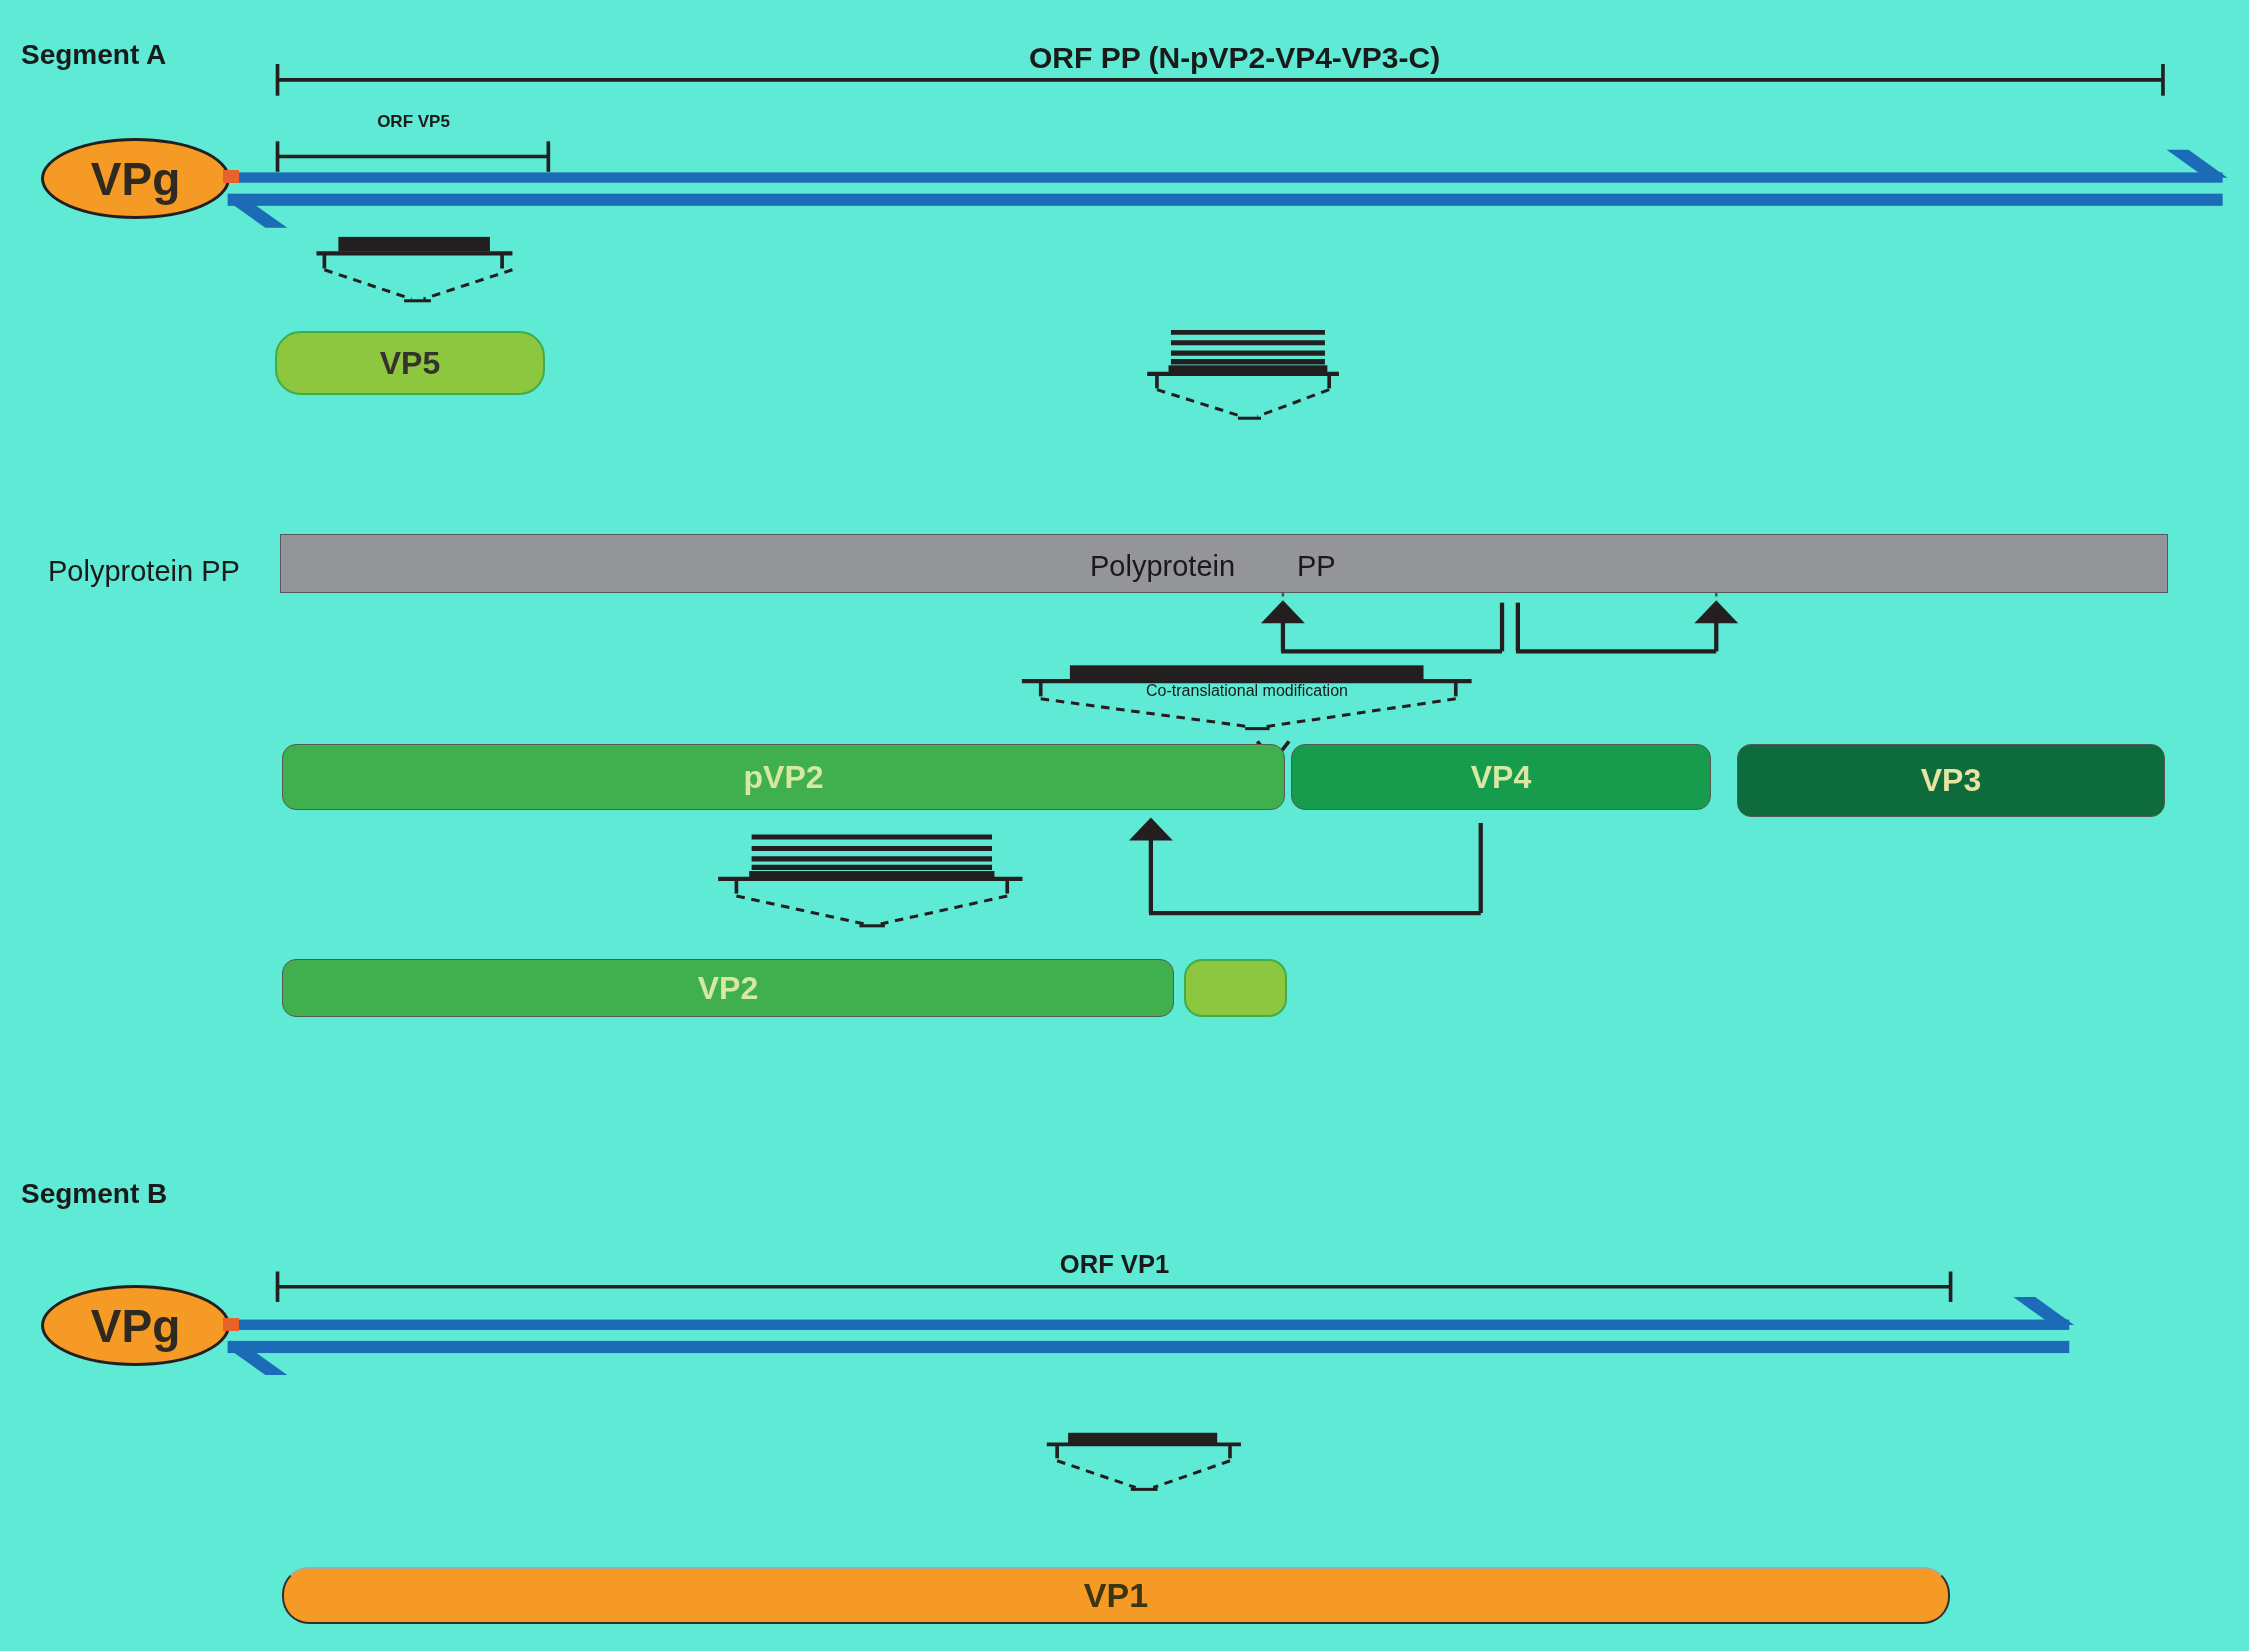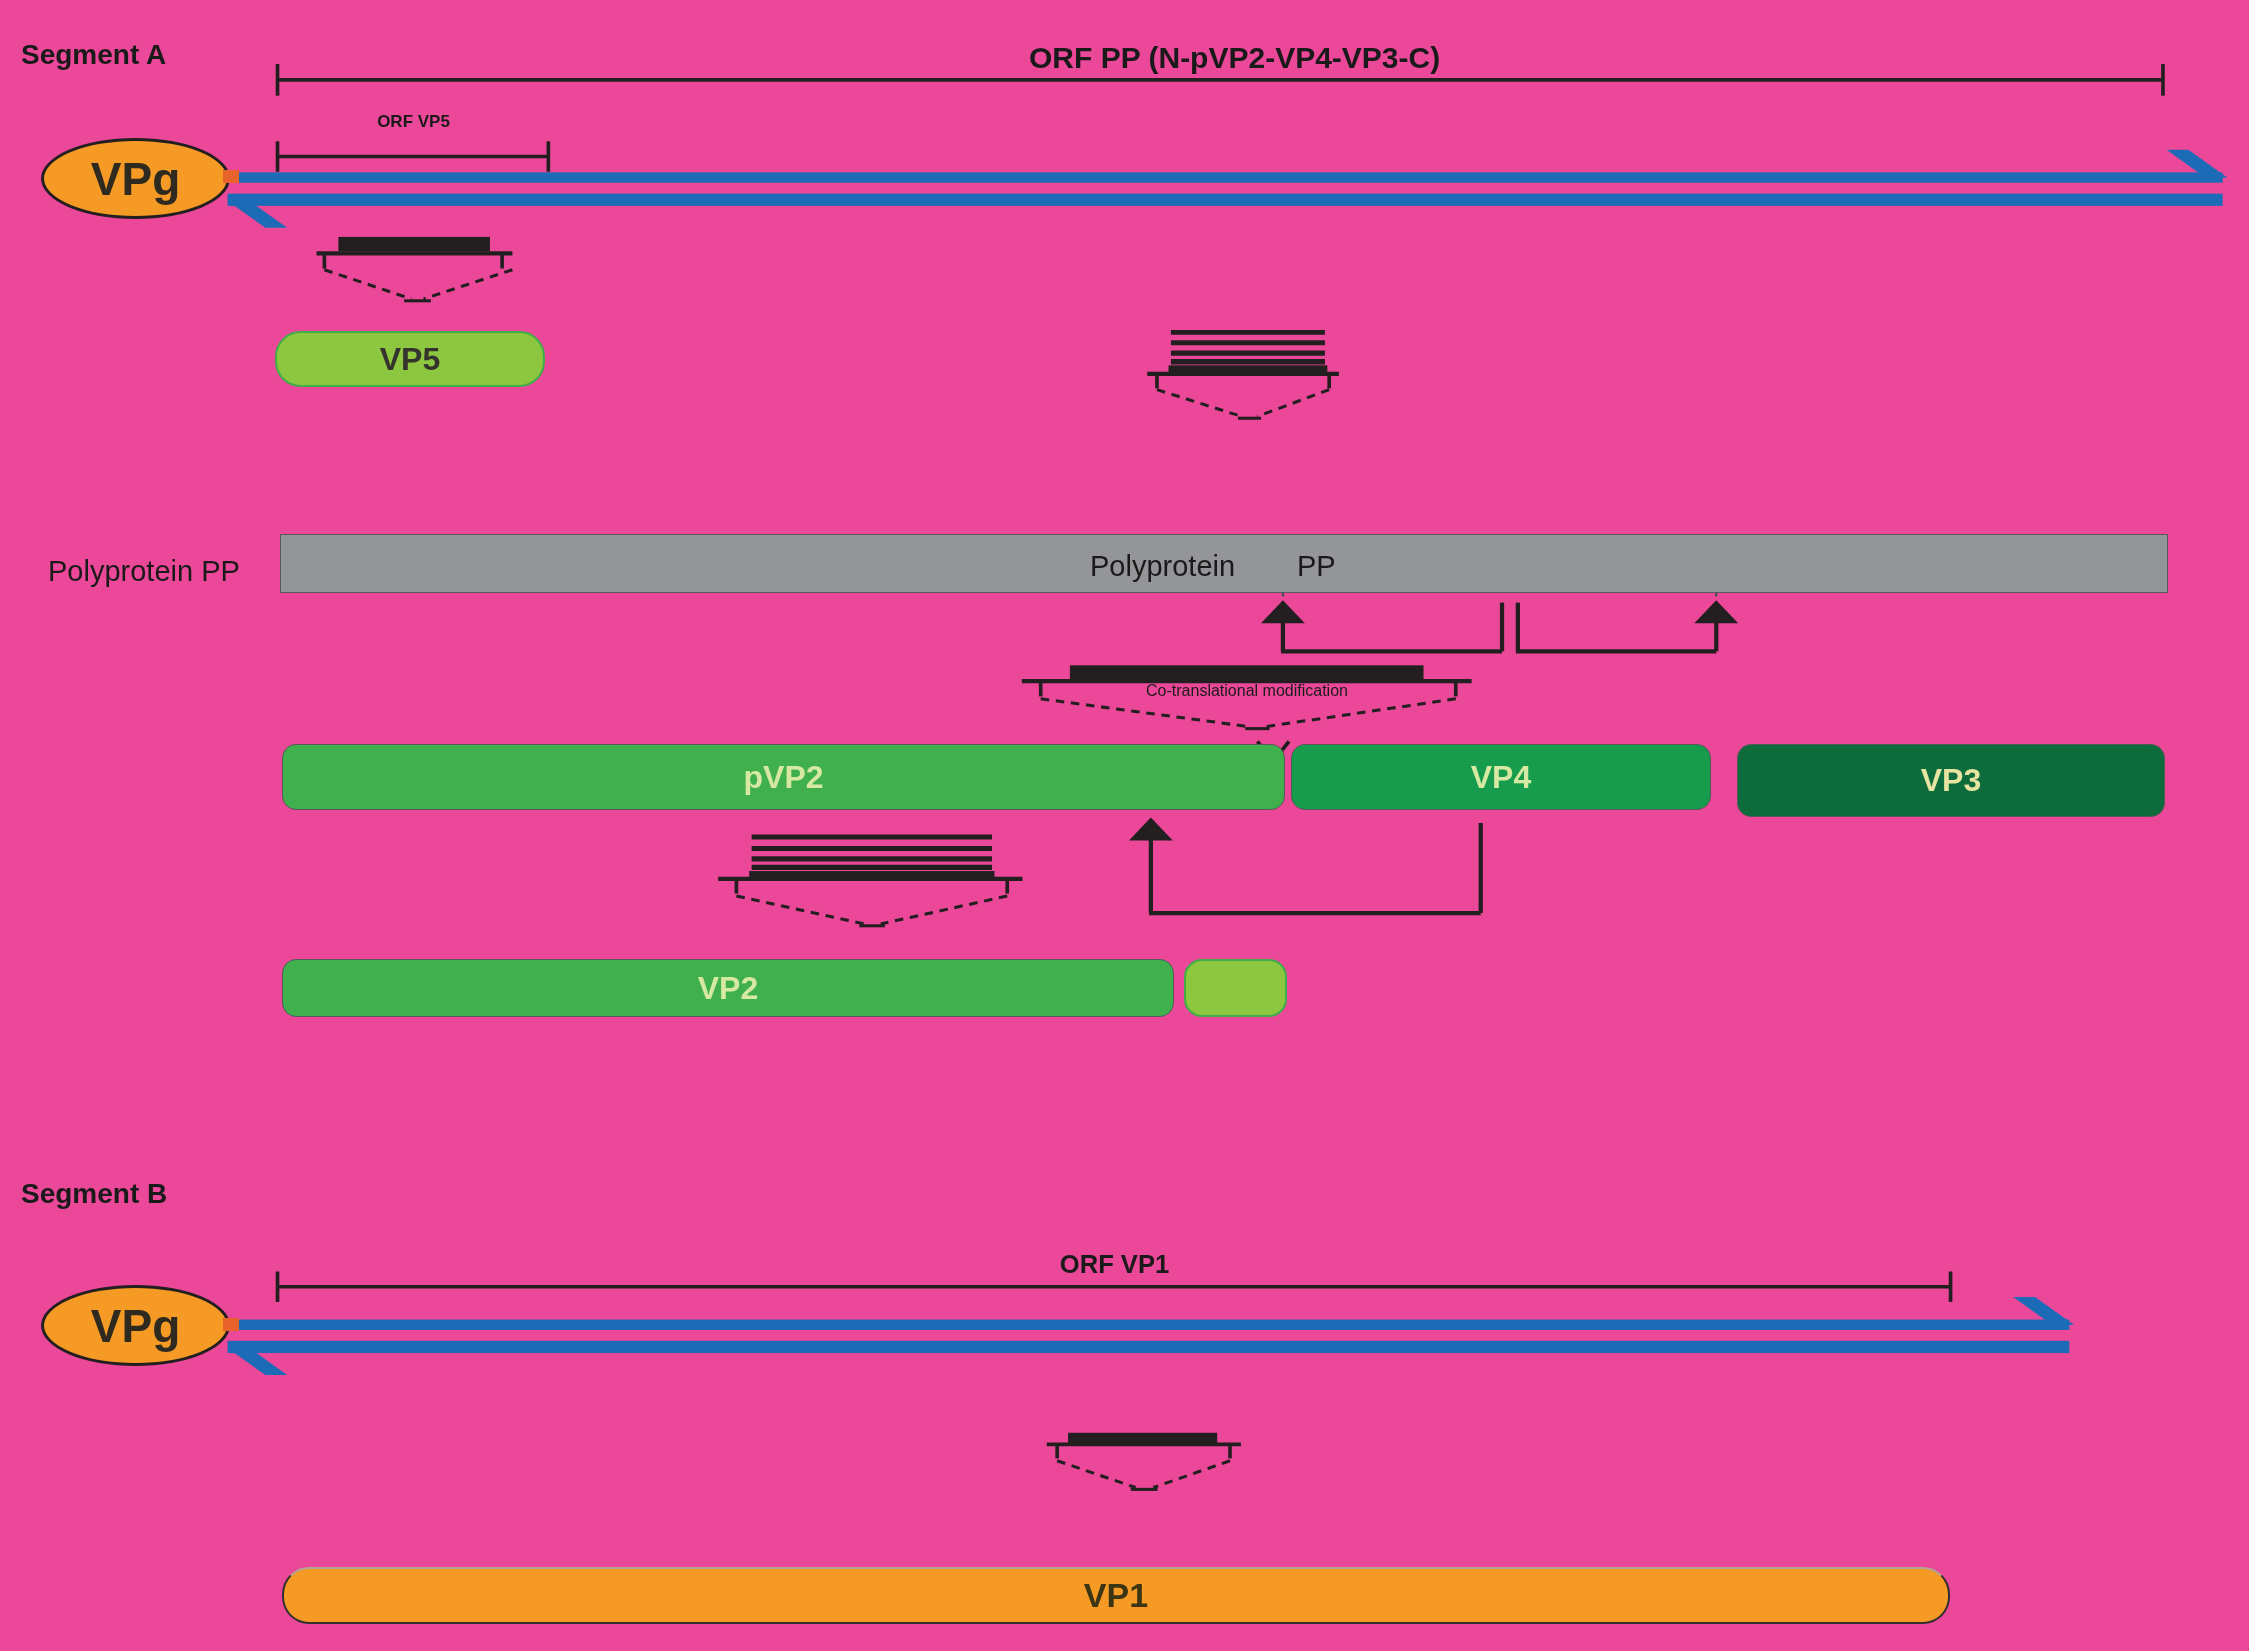--- a/index.html
+++ b/index.html
@@ -1,17 +1,17 @@
 <!DOCTYPE html>
 <html style="font-size:9.7px"><head>
 <meta charset="utf-8">
 <style>
   html,body{margin:0;padding:0;background:#ffffff;}
   .canvas{
-    position:relative;width:2250px;height:1652px;background:#ec4899;overflow:hidden;
+    position:relative;width:2250px;height:1652px;background:#5eead4;overflow:hidden;
     font-family:"Liberation Sans", sans-serif;color:#231f20;
   }
   .abs{position:absolute;}
   .lbl{white-space:nowrap;color:#1a1a1a;}
   .seg-label{font-size:28px;font-weight:bold;}
   .orf-title{font-size:30px;font-weight:600;}
   .orf-sub{font-size:17px;font-weight:600;text-align:center;}
   .orf-sub-b{font-size:25.6px;font-weight:600;text-align:center;}
   .pp-left-label{font-size:29px;}
   .cotrans{font-size:16px;text-align:center;}
@@ -168,21 +168,21 @@
 
   <div class="abs lbl orf-title" style="left:1029px;top:41px">ORF PP (N-pVP2-VP4-VP3-C)</div>
 
   <div class="abs lbl orf-sub" style="left:278px;top:112px;width:271px">ORF VP5</div>
 
   <div class="abs vpg" style="left:41px;top:138px">
     <span>VPg</span>
   </div>
   <div class="abs" style="left:223px;top:170px;width:16px;height:13.4px;background:#e8632c"></div>
 
-  <div class="abs pill vp5box" style="left:275px;top:331px;width:270px;height:56px">
+  <div class="abs pill vp5box" style="left:275px;top:331px;width:270px;height:64px">
     <span>VP5</span>
   </div>
 
   <div class="abs lbl pp-left-label" style="left:48px;top:555px">Polyprotein PP</div>
 
   <div class="abs graybar" style="left:280px;top:534px;width:1888px;height:59px">
     <span class="graybar-text" style="left:809px">Polyprotein</span>
     <span class="graybar-text" style="left:1016px">PP</span>
   </div>
 

